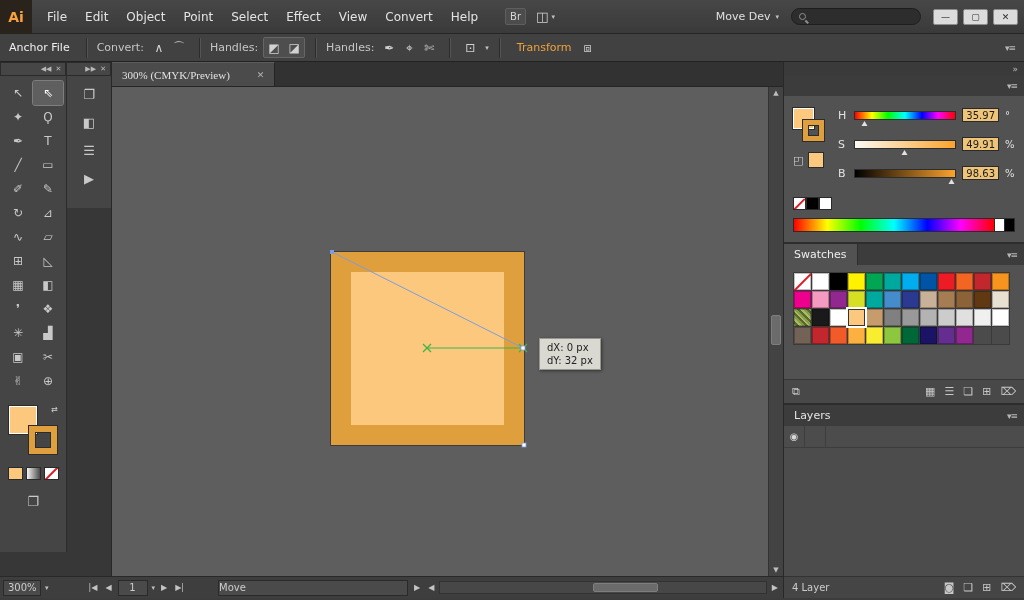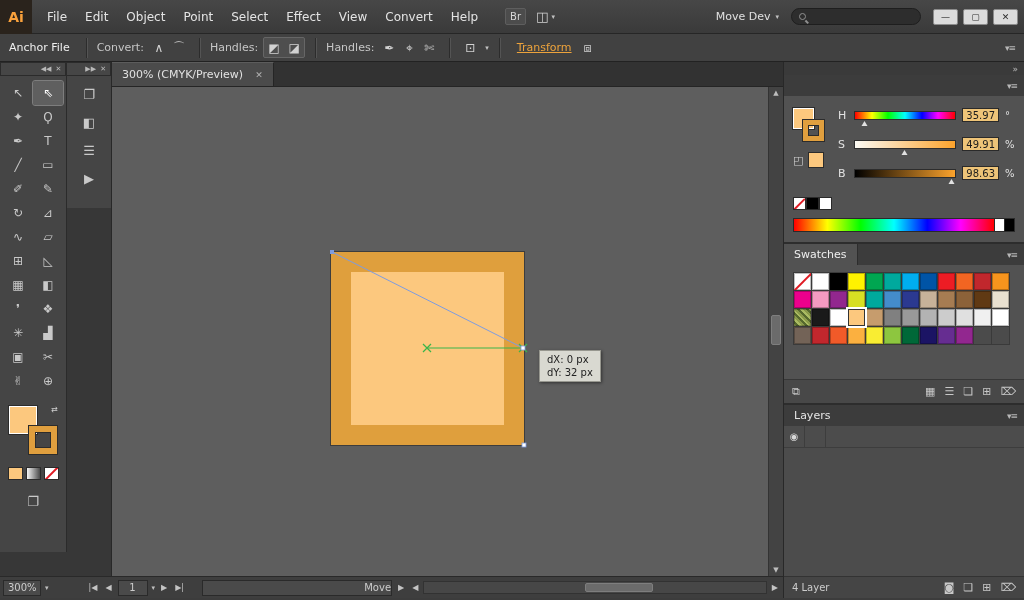--- a/index.html
+++ b/index.html
@@ -22,21 +22,21 @@
   .magnifier::after { content:''; position:absolute; width:4px; height:1.5px; background:#909090; transform:rotate(45deg); left:5px; top:7px; }
   .win-btns { display:flex; gap:5px; }
   .win-btn { width:25px; height:16px; background:#dcdcdc; color:#2c2c2c; display:flex; align-items:center; justify-content:center; font-size:9px; border-radius:2px; border:1px solid #8c8c8c; }
 
   
   .controlbar { height:28px; background:#414141; border-bottom:1px solid #222; display:flex; align-items:center; gap:5px; padding:0 9px; color:#c6c6c6; }
   .cb-title { color:#efefef; margin-right:6px; }
   .cb-sep { width:1px; height:20px; background:#2c2c2c; box-shadow:1px 0 0 #545454; margin:0 5px; }
   .cb-btn { width:20px; height:19px; display:flex; align-items:center; justify-content:center; color:#d2d2d2; font-size:12px; border:1px solid transparent; border-radius:2px; }
   .cb-group { display:flex; border:1px solid #666; background:#4e4e4e; border-radius:2px; }
-  .transform-link { color:#eda33c; text-decoration:underline; margin:0 7px; }
+  .transform-link { color:#eda33c; margin:0 7px; }
   .cb-icon { color:#cfcfcf; font-size:13px; }
   .cb-right { margin-left:auto; color:#b8b8b8; font-size:9px; letter-spacing:-1px; }
 
   
   .workspace-row { display:flex; height:536px; }
   .left-col { width:783px; display:flex; flex-direction:column; }
   .left-main { flex:1; display:flex; min-height:0; }
 
   
   .left-dock { width:112px; background:#373737; border-right:1px solid #282828; display:flex; flex-direction:column; }
@@ -58,40 +58,40 @@
   .mode-row { display:flex; gap:3px; margin-top:12px; }
   .mode-btn { width:15px; height:13px; border:1px solid #2a2a2a; position:relative; overflow:hidden; }
   .mode-grad { background:linear-gradient(90deg,#f5f5f5,#4a4a4a); }
   .mode-none { background:#fff; }
   .red-slash::after { content:''; position:absolute; left:-20%; top:45%; width:140%; height:2px; background:#e01b24; transform:rotate(-45deg); }
   .screen-mode { margin-top:14px; color:#c9c9c9; font-size:13px; }
 
   
   .center { flex:1; display:flex; flex-direction:column; min-width:0; }
   .tab-bar { height:25px; background:#323232; border-bottom:1px solid #252525; display:flex; align-items:stretch; }
-  .doc-tab { background:#4b4b4b; display:flex; align-items:center; gap:12px; padding:0 10px; font-size:11px; color:#e2e2e2; border-right:1px solid #252525; border-top:1px solid #5c5c5c; }
+  .doc-tab { background:#4b4b4b; display:flex; align-items:center; gap:27px; padding:0 10px; font-size:11px; color:#e2e2e2; border-right:1px solid #252525; border-top:1px solid #5c5c5c;font-family:Liberation Serif, serif; }
   .tab-close { color:#b2b2b2; font-size:9px; }
   .canvas { flex:1; position:relative; background:#5e5e5e; overflow:hidden; }
   .artwork-outer { position:absolute; left:219px; top:165px; width:193px; height:193px; box-shadow:0 0 0 1px rgba(0,0,0,.35); }
   .artwork-inner { position:absolute; left:20px; top:20px; right:20px; bottom:20px; }
   .overlay-svg { position:absolute; left:0; top:0; pointer-events:none; }
-  .tooltip { position:absolute; left:427px; top:263px; background:#d9d9d1; color:#222; font-size:10px; line-height:13px; padding:2px 7px; border:1px solid #97978f; box-shadow:1px 1px 3px rgba(0,0,0,.45); white-space:nowrap; }
+  .tooltip { position:absolute; left:427px; top:251px; background:#d9d9d1; color:#222; font-size:10px; line-height:13px; padding:2px 7px; border:1px solid #97978f; box-shadow:1px 1px 3px rgba(0,0,0,.45); white-space:nowrap; }
   .v-scroll { position:absolute; right:0; top:0; bottom:0; width:15px; background:#434343; border-left:1px solid #333; }
   .v-arrow { position:absolute; left:0; right:0; text-align:center; font-size:7px; color:#bdbdbd; }
   .v-up { top:2px; } .v-down { bottom:2px; }
   .v-thumb { position:absolute; right:2px; top:228px; width:10px; height:30px; background:#6b6b6b; border:1px solid #7e7e7e; border-radius:2px; }
 
   
   .status-bar { height:22px; background:#3e3e3e; border-top:1px solid #292929; display:flex; align-items:center; gap:4px; padding:0 3px; font-size:10px; color:#cccccc; }
   .sb-zoom { width:38px; height:16px; background:#4a4a4a; border:1px solid #2a2a2a; display:flex; align-items:center; padding:0 4px; }
   .sb-dd { font-size:7px; color:#c0c0c0; }
   .sb-nav { display:flex; align-items:center; gap:4px; margin-left:34px; }
   .sb-navbtn { font-size:8px; color:#c4c4c4; padding:0 2px; }
   .sb-abfield { width:30px; height:16px; background:#4a4a4a; border:1px solid #2a2a2a; text-align:center; line-height:14px; }
-  .sb-status { flex:0 0 190px; height:16px; background:#4a4a4a; border:1px solid #2a2a2a; display:flex; align-items:center; justify-content:flex-end; margin-left:12px; }
+  .sb-status { flex:0 0 190px; height:16px; background:#4a4a4a; border:1px solid #2a2a2a; display:flex; align-items:center; justify-content:flex-start; margin-left:28px; }
   .h-scroll { flex:1; display:flex; align-items:center; gap:3px; }
   .h-track { flex:1; height:13px; background:#474747; border:1px solid #323232; position:relative; }
   .h-thumb { position:absolute; left:47%; width:20%; top:1px; bottom:1px; background:#6b6b6b; border:1px solid #7e7e7e; border-radius:2px; }
 
   
   .right-dock { width:241px; background:#3f3f3f; border-left:1px solid #282828; display:flex; flex-direction:column; }
   .rd-strip { height:13px; background:#3a3a3a; display:flex; justify-content:flex-end; align-items:center; padding:0 6px; font-size:9px; color:#bdbdbd; }
   .panel { border-bottom:2px solid #2d2d2d; }
   .panel-header { height:21px; background:#3c3c3c; display:flex; align-items:center; font-size:11px; }
   .ph-tab { height:21px; padding:0 10px; display:flex; align-items:center; color:#c9c9c9; }

